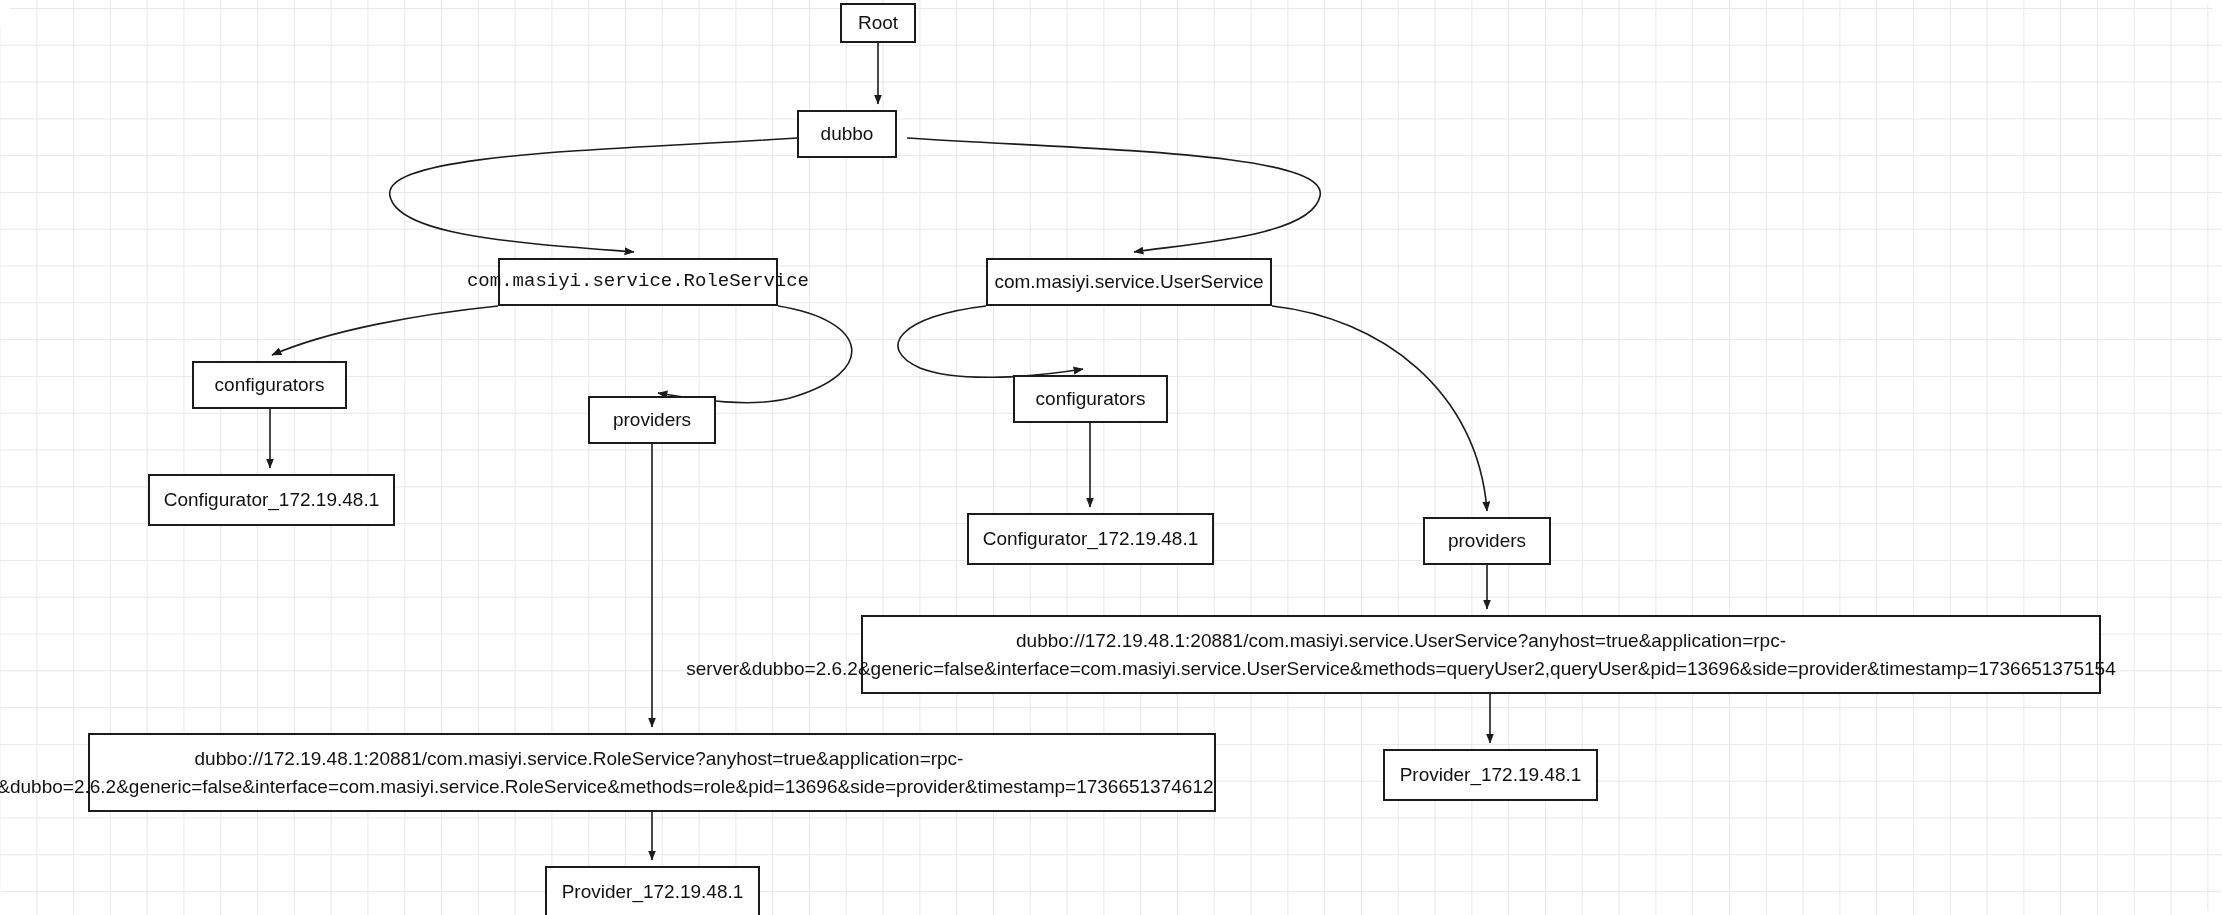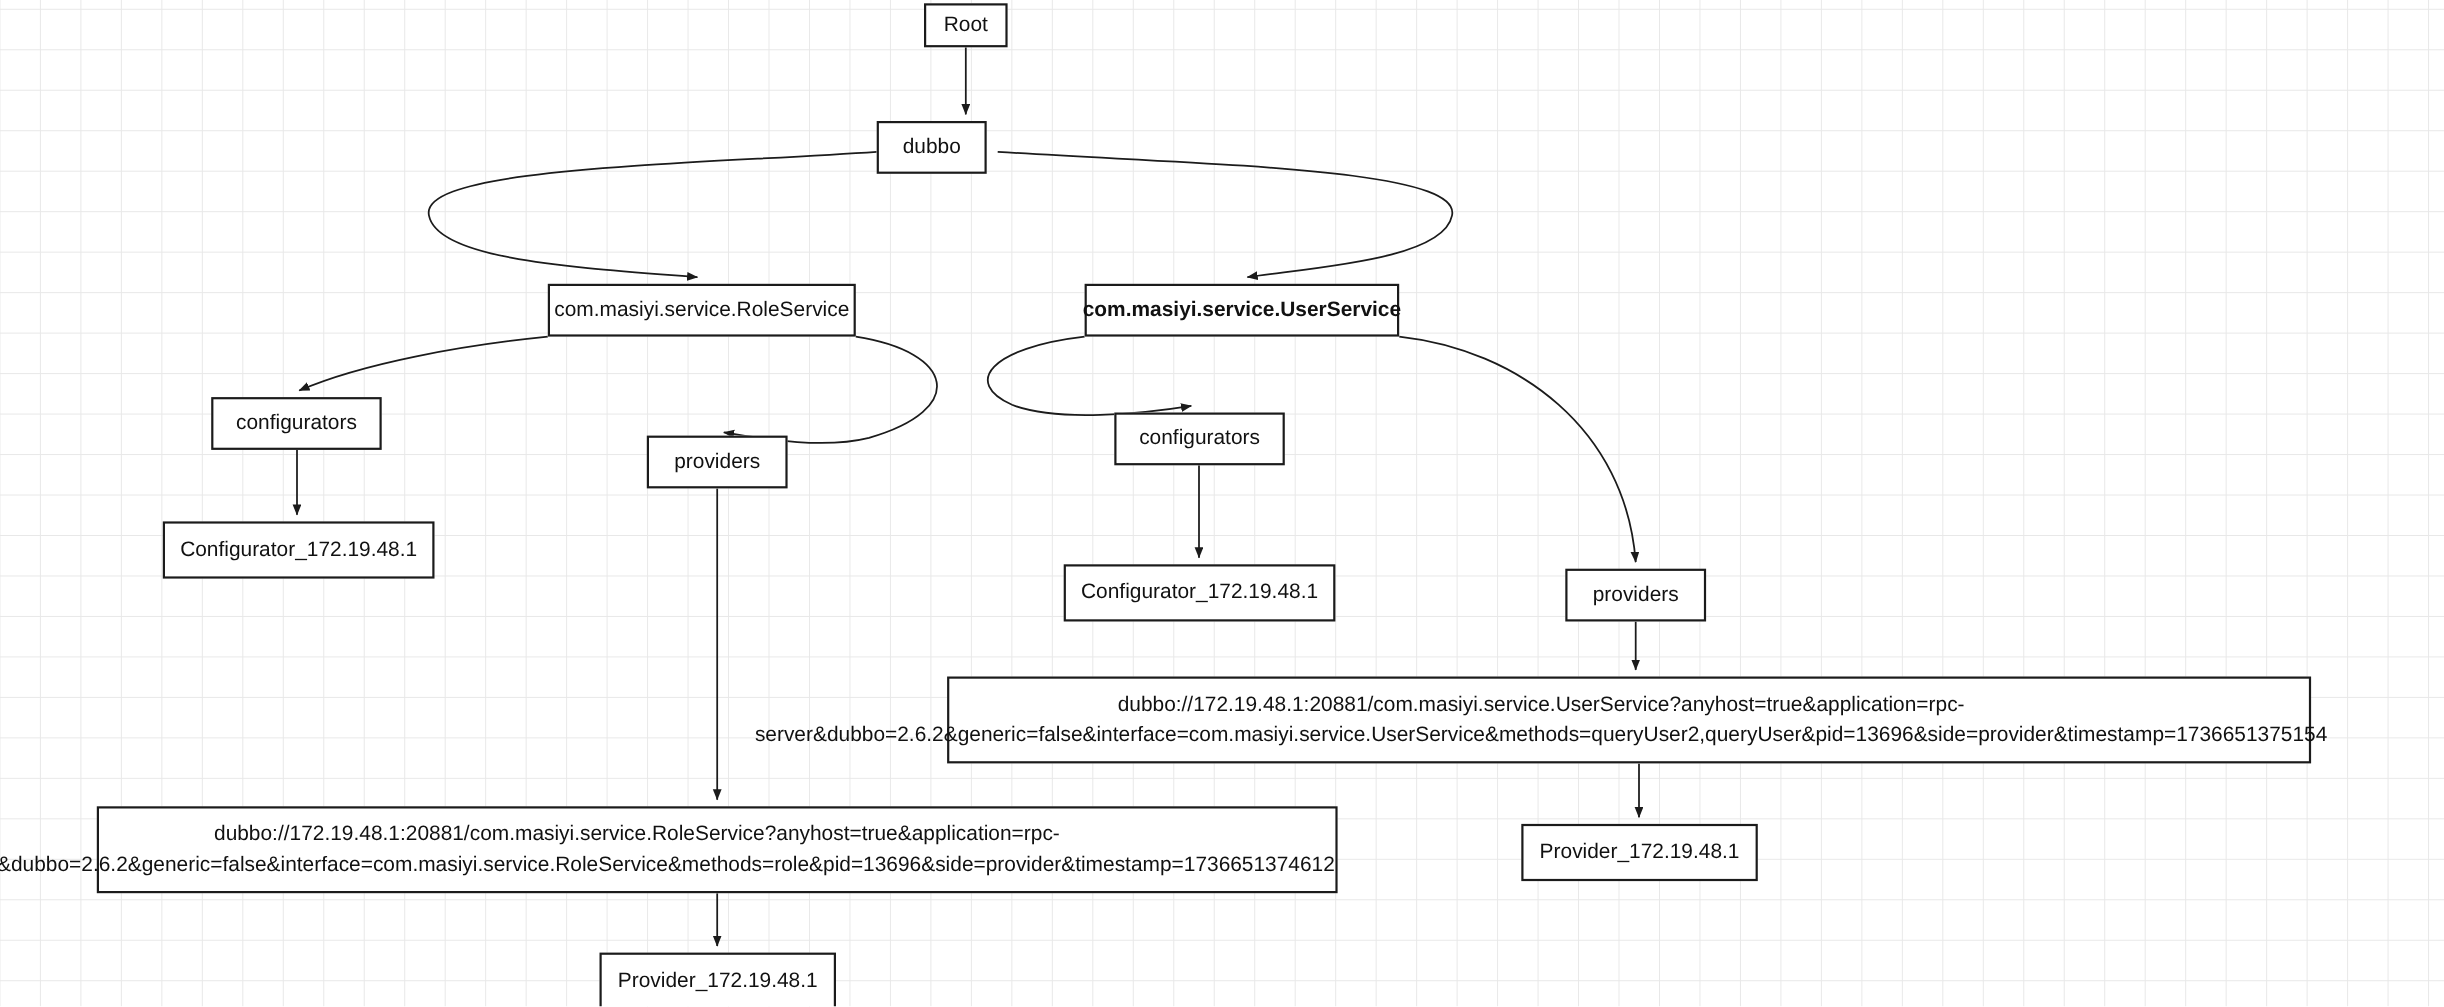--- a/index.html
+++ b/index.html
@@ -7,20 +7,21 @@
   #stage{
     position:relative;
     width:2222px;height:915px;
     background-color:#ffffff;
     background-image:
       linear-gradient(to right, #e8e8e8 1px, transparent 1px),
       linear-gradient(to bottom, #e8e8e8 1px, transparent 1px);
     background-size:36.8px 36.8px;
     background-position:-0.5px 8px;
     overflow:hidden;
+    border-radius:31px;
   }
   #edges{position:absolute;left:0;top:0;width:2222px;height:915px;overflow:visible;}
   .node{
     position:absolute;
     box-sizing:border-box;
     background:#fff;
     border:2px solid #1b1b1b;
     display:flex;
     align-items:center;
     justify-content:center;
@@ -91,25 +92,25 @@
   </svg>
 
   <div class="node" style="left:840px;top:3px;width:76px;height:40px;">
     <span class="txt">Root</span>
   </div>
 
   <div class="node" style="left:797px;top:110px;width:100px;height:48px;">
     <span class="txt">dubbo</span>
   </div>
 
-  <div class="node" style="left:498px;top:258px;width:280px;height:48px;">
+  <div class="node" style="left:498px;top:258px;width:280px;height:48px;font-family:Liberation Mono, monospace;">
     <span class="txt">com.masiyi.service.RoleService</span>
   </div>
 
-  <div class="node" style="left:986px;top:258px;width:286px;height:48px;font-weight:bold;">
+  <div class="node" style="left:986px;top:258px;width:286px;height:48px;">
     <span class="txt">com.masiyi.service.UserService</span>
   </div>
 
   <div class="node" style="left:192px;top:361px;width:155px;height:48px;">
     <span class="txt">configurators</span>
   </div>
 
   <div class="node" style="left:588px;top:396px;width:128px;height:48px;">
     <span class="txt">providers</span>
   </div>

